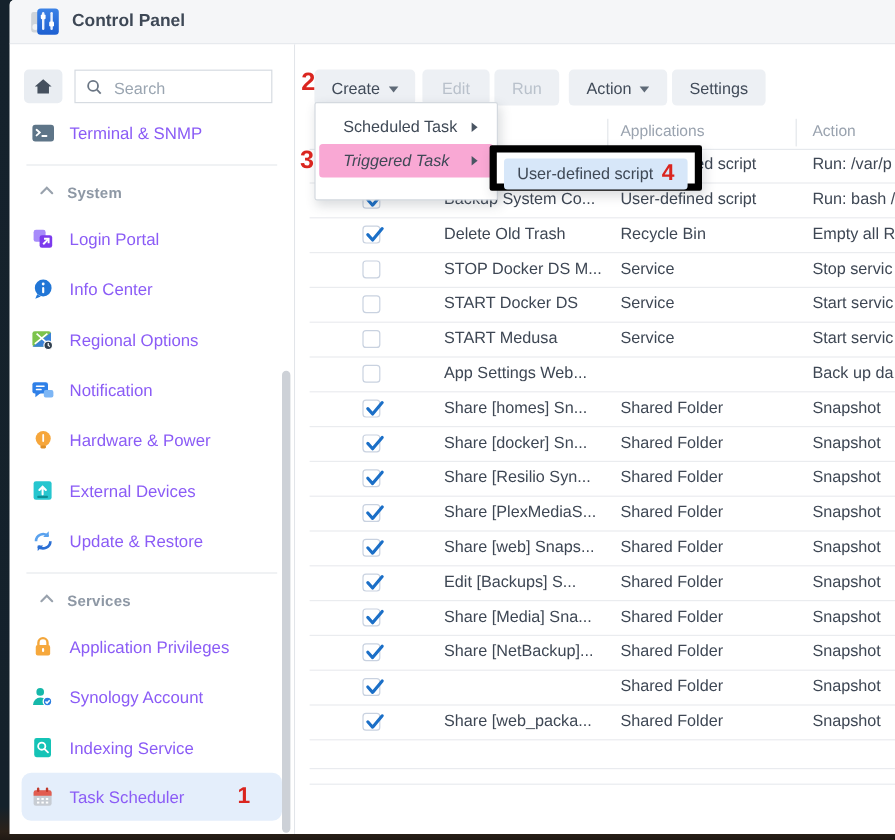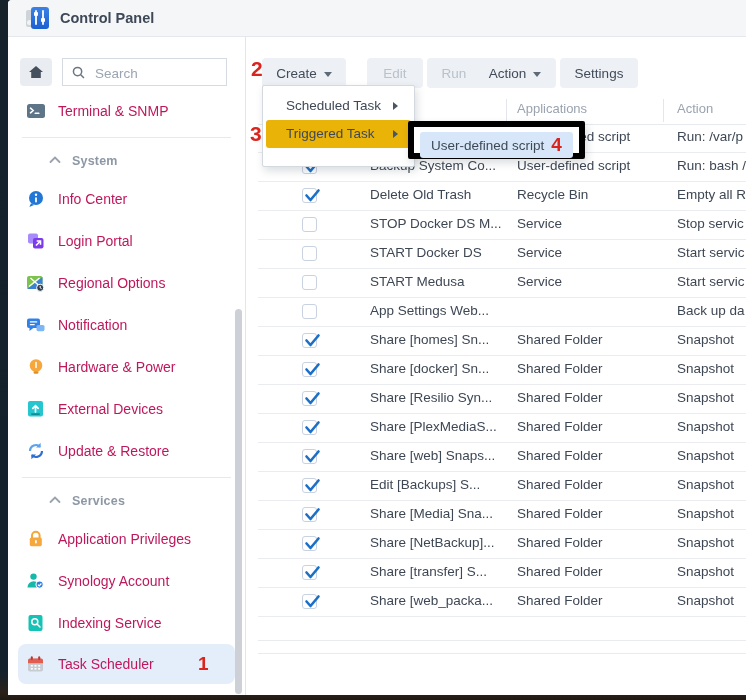--- a/index.html
+++ b/index.html
@@ -35,34 +35,34 @@
   .sb-top{position:absolute;left:0;top:21px;right:0;height:30px;}
   .home-btn{position:absolute;left:12px;top:0;width:32px;height:28px;border:none;background:#e9edf2;border-radius:4px;display:flex;align-items:center;justify-content:center;cursor:pointer;padding:0;}
   .search{position:absolute;left:54px;top:0;width:165px;height:28px;border:1px solid #d6dbe1;border-radius:0;background:#fff;box-sizing:border-box;}
   .search svg{position:absolute;left:8px;top:6px;}
   .search input{position:absolute;left:30px;top:1px;width:125px;height:24px;border:none;outline:none;font-size:13.5px;color:#3e4754;font-family:"Liberation Sans",sans-serif;background:transparent;}
   .search input::placeholder{color:#9aa5b1;}
   
   .sb-items{position:absolute;left:0;top:53px;right:0;}
   .sb-item{height:42px;display:flex;align-items:center;padding-left:18px;cursor:pointer;position:relative;}
   .sb-item .sb-icon{width:20px;height:18px;flex:none;display:inline-flex;}
-  .sb-item .sb-label{margin-left:12px;font-size:14px;color:#be185d;}
+  .sb-item .sb-label{margin-left:12px;font-size:14px;color:#8b5cf6;}
   .sb-item.selected{background:#e4eefb;border-radius:8px;margin:0 10px;padding-left:8px;height:40px;}
   .sb-item.selected .sb-icon{margin-left:0;}
   .sb-divider{height:12px;position:relative;}
   .sb-divider:before{content:"";position:absolute;left:14px;right:14px;top:5px;border-top:1px solid #e6e9ed;}
-  .sb-section{height:34px;display:flex;align-items:center;padding-left:40px;cursor:pointer;}
+  .sb-section{height:34px;display:flex;align-items:center;padding-left:24px;cursor:pointer;}
   .sb-section .sb-label{margin-left:10px;font-size:12.5px;font-weight:bold;color:#8e98a5;letter-spacing:.2px;}
   .sb-badge{position:absolute;left:180px;color:#da251f;font-size:19px;font-weight:bold;}
   .sb-scrollbar{position:absolute;right:3px;top:272px;width:7px;height:385px;background:#cdd1d7;border-radius:4px;}
   
   .btn{position:absolute;top:21px;height:30px;background:#edf0f4;border:none;border-radius:4px;
        font-size:13.5px;color:#414b59;font-family:"Liberation Sans",sans-serif;cursor:pointer;
        display:flex;align-items:center;justify-content:center;gap:7px;padding:0;}
-  .btn.disabled{color:#b9c1cb;cursor:default;margin-left:15px;}
+  .btn.disabled{color:#b9c1cb;cursor:default;}
   .caret{width:0;height:0;border-left:4px solid transparent;border-right:4px solid transparent;border-top:5px solid #5f6a77;margin-top:2px;}
   #btn-create{left:16px;width:84px;}
   #btn-edit{left:106px;width:56px;}
   #btn-run{left:166px;width:54px;}
   #btn-action{left:228px;width:82px;}
   #btn-settings{left:314px;width:78px;}
   
   .tbl-header{position:absolute;left:12px;right:0;top:60px;height:27px;border-bottom:1px solid #e6e9ed;}
   .tbl-header .hsep{position:absolute;top:2px;bottom:2px;width:1px;background:#e3e6ea;}
   .tbl-header .hsep.s1{left:248px;} .tbl-header .hsep.s2{left:405px;}
@@ -77,21 +77,21 @@
   .trow .c-apps{left:259px;width:155px;overflow:hidden;}
   .trow .c-action{left:419px;right:0;overflow:hidden;}
   .tail-line{position:absolute;left:12px;right:0;border-top:1px solid #e9ebef;}
   .tail-line.l1{top:603px;} .tail-line.l2{top:616px;}
   
   .menu{position:absolute;left:254px;top:85px;width:151px;height:68px;background:#fff;
         border:1px solid #d4d9df;border-radius:2px;box-shadow:2px 4px 9px rgba(55,65,80,.18);
         padding:6px 0;box-sizing:content-box;z-index:50;}
   .menu-item{height:28px;line-height:28px;margin:0 3px;padding-left:20px;border-radius:3px;
              font-size:13.5px;color:#3f4956;position:relative;cursor:pointer;}
-  .menu-item.hl{background:#eab308;}
+  .menu-item.hl{background:#f9a8d4;font-style:italic;}
   .mi-arrow{position:absolute;right:13px;top:10px;width:0;height:0;
             border-top:4px solid transparent;border-bottom:4px solid transparent;border-left:5px solid #4a5563;}
   .submenu{position:absolute;left:400px;top:121px;width:177px;height:38px;background:#fff;
            border:6px solid #000000;border-radius:2px;box-shadow:2px 4px 9px rgba(55,65,80,.18);
            box-sizing:border-box;padding:5px 6px;z-index:51;}
   .submenu-item{height:26px;line-height:26px;border-radius:3px;background:#d7e7f9;text-align:center;
                 font-size:13.5px;color:#3f4956;cursor:pointer;}
   .submenu-item .ann-inline{color:#da251f;font-size:19px;font-weight:bold;margin-left:7px;vertical-align:-1px;}
   
   .ann{position:absolute;color:#da251f;font-size:21px;font-weight:bold;z-index:60;}
@@ -145,38 +145,38 @@
           <div class="sb-divider"></div>
           <div class="sb-section">
             <span class="sb-icon"><svg width="14" height="12" viewBox="0 0 14 12">
                 <path d="M2.5 8l4.5-4.5L11.5 8" stroke="#99a2ad" stroke-width="1.8" fill="none" stroke-linecap="round"></path>
               </svg></span>
             <span class="sb-label">System</span>
           </div>
           <div class="sb-item">
             <span class="sb-icon">
               <svg width="20" height="18" viewBox="0 0 20 18">
+                <rect x="2" y="1.5" width="10" height="10" rx="2" fill="#a78bfa"></rect>
+                <rect x="7" y="6" width="10.5" height="10.5" rx="2" fill="#7c3aed"></rect>
+                <path d="M10 13.5l4.2-4.2" stroke="#fff" stroke-width="1.6"></path>
+                <path d="M14.5 12.8V9h-3.8" stroke="#fff" stroke-width="1.6" fill="none"></path>
+              </svg>
+            </span>
+            <span class="sb-label">Login Portal</span>
+          </div>
+          <div class="sb-item">
+            <span class="sb-icon">
+              <svg width="20" height="18" viewBox="0 0 20 18">
                 <circle cx="10" cy="8" r="7" fill="#2176d6"></circle>
                 <path d="M5 13.2L3.4 17l4.6-2z" fill="#2176d6"></path>
                 <rect x="9.1" y="7.2" width="1.8" height="5.2" rx=".9" fill="#fff"></rect>
                 <circle cx="10" cy="4.7" r="1.2" fill="#fff"></circle>
               </svg>
             </span>
             <span class="sb-label">Info Center</span>
-          </div>
-          <div class="sb-item">
-            <span class="sb-icon">
-              <svg width="20" height="18" viewBox="0 0 20 18">
-                <rect x="2" y="1.5" width="10" height="10" rx="2" fill="#a78bfa"></rect>
-                <rect x="7" y="6" width="10.5" height="10.5" rx="2" fill="#7c3aed"></rect>
-                <path d="M10 13.5l4.2-4.2" stroke="#fff" stroke-width="1.6"></path>
-                <path d="M14.5 12.8V9h-3.8" stroke="#fff" stroke-width="1.6" fill="none"></path>
-              </svg>
-            </span>
-            <span class="sb-label">Login Portal</span>
           </div>
           <div class="sb-item">
             <span class="sb-icon">
               <svg width="20" height="18" viewBox="0 0 20 18">
                 <rect x="1" y="2" width="15.5" height="13" rx="2" fill="#7cc34c"></rect>
                 <path d="M1 15L16.5 3v12z" fill="#3b82d6"></path>
                 <path d="M3 12.5L13.5 4M4.5 4l9.5 8.5" stroke="#fff" stroke-width="1.4"></path>
                 <circle cx="14.2" cy="13.8" r="3.6" fill="#31404f" stroke="#fff" stroke-width="1"></circle>
                 <path d="M14.2 11.9v2l1.4.8" stroke="#fff" stroke-width="1" fill="none"></path>
               </svg>
@@ -447,21 +447,20 @@
             <span class="cell c-name">Share [NetBackup]...</span>
             <span class="cell c-apps">Shared Folder</span>
             <span class="cell c-action">Snapshot</span>
           </div>
           <div class="trow">
             <span class="cb">
               <svg width="19" height="18" viewBox="0 0 19 18">
                 <path d="M3.5 8.5l4 4.5L15.5 3.5" stroke="#1b6fc7" stroke-width="2.6" fill="none" stroke-linecap="round" stroke-linejoin="round"></path>
               </svg>
             </span>
-            <span class="cell c-name">Share [transfer] S...</span>
             <span class="cell c-apps">Shared Folder</span>
             <span class="cell c-action">Snapshot</span>
           </div>
           <div class="trow">
             <span class="cb">
               <svg width="19" height="18" viewBox="0 0 19 18">
                 <path d="M3.5 8.5l4 4.5L15.5 3.5" stroke="#1b6fc7" stroke-width="2.6" fill="none" stroke-linecap="round" stroke-linejoin="round"></path>
               </svg>
             </span>
             <span class="cell c-name">Share [web_packa...</span>

